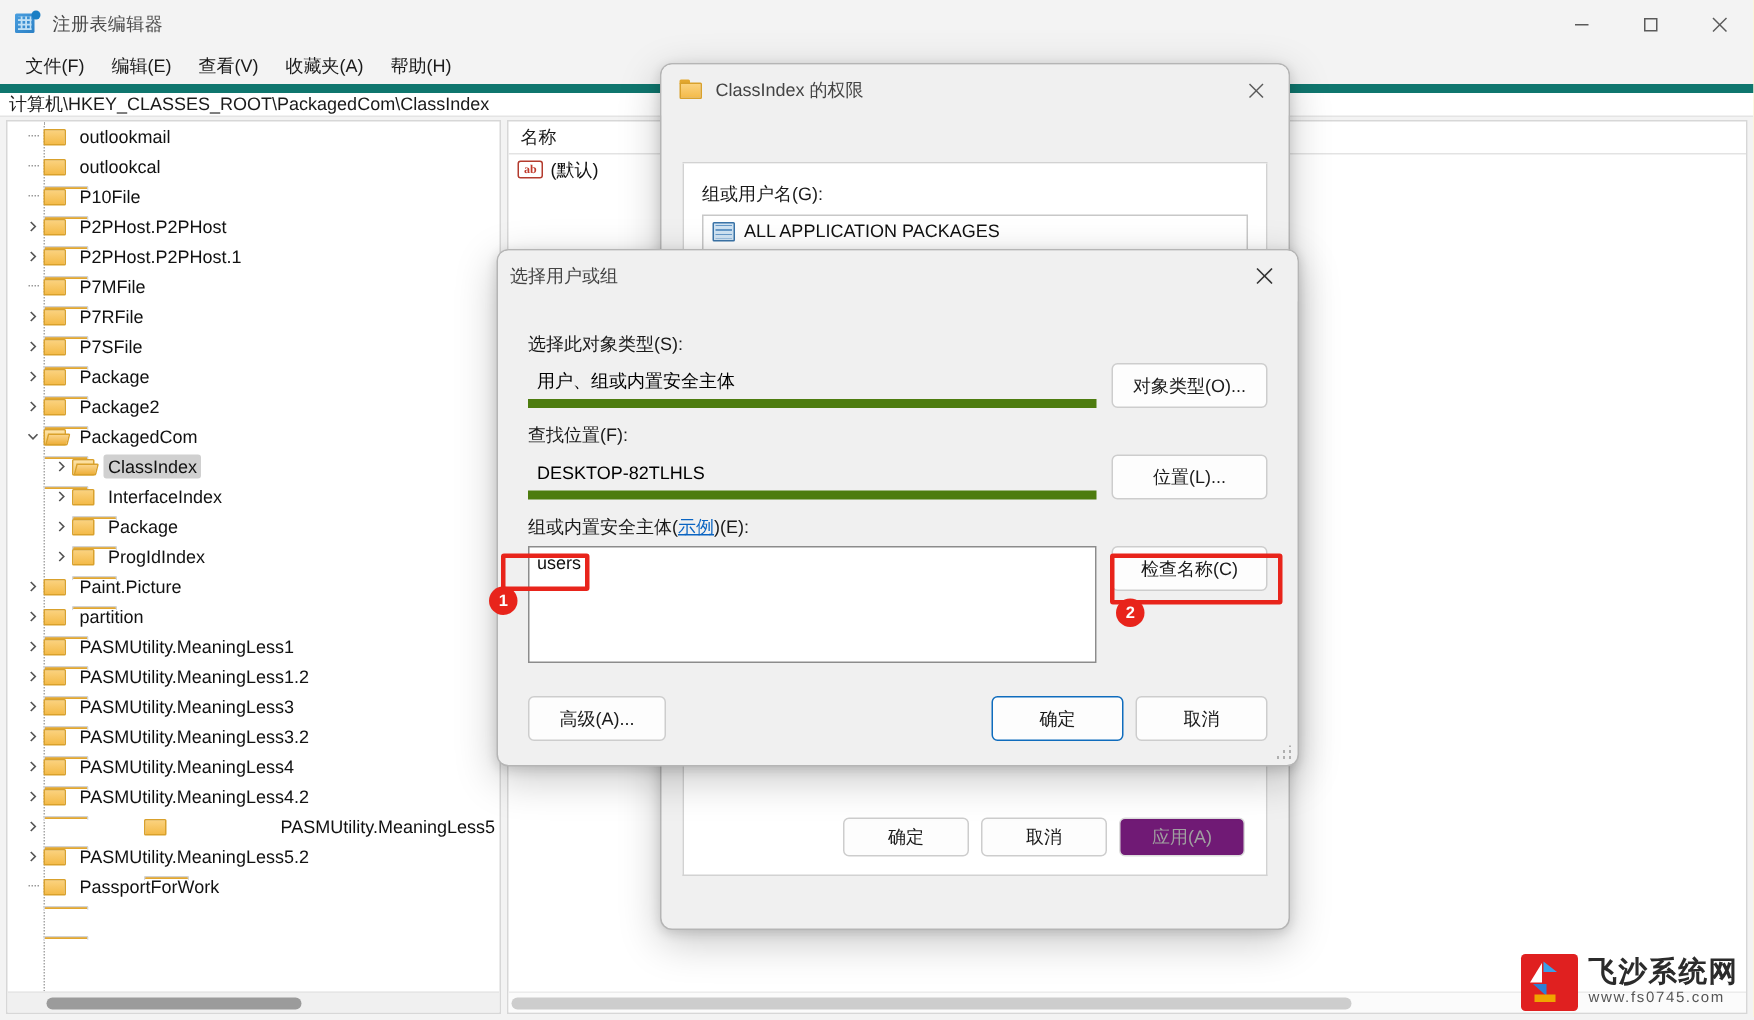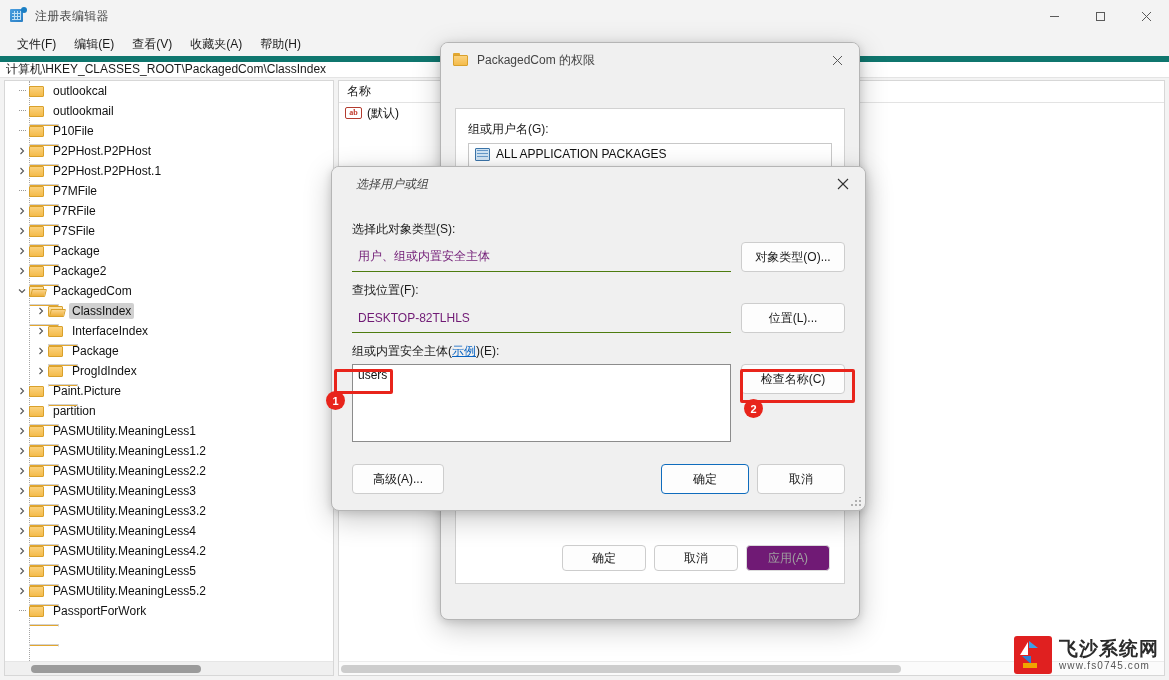--- a/index.html
+++ b/index.html
@@ -232,22 +232,22 @@
     border-top:1px solid #e1e1e1;
   }
 
   
   #select-dialog { left:331px; top:166px; width:535px; height:345px; }
   .sd-body { padding:10px 20px 0 20px; }
   .sd-label { font-size:12px; color:#1a1a1a; margin:10px 0 4px 0; }
   .sd-row { display:flex; align-items:flex-start; gap:10px; }
   .sd-input {
     flex:1; height:30px; background:#f0f0f0;
-    border:none; border-bottom:1px solid #4d7c0f;
-    font-size:12px; color:#701a75; padding:0 6px;
+    border:none; border-bottom:6px solid #4d7c0f;
+    font-size:12px; color:#000000; padding:0 6px;
     display:flex; align-items:center;
     font-family:"Liberation Sans","DejaVu Sans",sans-serif;
   }
   .sd-btn {
     width:104px; height:30px; background:#fdfdfd;
     border:1px solid #cdcdcd; border-radius:4px;
     font-size:12px; color:#1a1a1a;
     display:inline-flex; align-items:center; justify-content:center; cursor:default;
   }
   .link { color:#0a64c2; text-decoration:underline; cursor:pointer; }
@@ -356,68 +356,68 @@
       <div class="tree-pane">
         <div class="tree-scroll">
           <div class="vline"></div>
           <div id="tree-list">
               <div class="tree-row" style="padding-left: 10px;">
                 <span class="dashline"></span>
                 <span class="folder">
                   <span class="tab"></span>
                   <span class="body"></span>
                 </span>
+                <span class="tname">outlookmail</span>
+              </div>
+              <div class="tree-row" style="padding-left: 10px;">
+                <span class="dashline"></span>
+                <span class="folder">
+                  <span class="tab"></span>
+                  <span class="body"></span>
+                </span>
                 <span class="tname">outlookcal</span>
               </div>
               <div class="tree-row" style="padding-left: 10px;">
                 <span class="dashline"></span>
                 <span class="folder">
                   <span class="tab"></span>
                   <span class="body"></span>
                 </span>
-                <span class="tname">outlookmail</span>
+                <span class="tname">P10File</span>
+              </div>
+              <div class="tree-row" style="padding-left: 10px;">
+                <span class="chev">
+                  <svg width="8" height="8" viewBox="0 0 8 8">
+                    <polyline points="2.5,1 5.5,4 2.5,7" fill="none" stroke="#555" stroke-width="1.1"></polyline>
+                  </svg>
+                </span>
+                <span class="folder">
+                  <span class="tab"></span>
+                  <span class="body"></span>
+                </span>
+                <span class="tname">P2PHost.P2PHost</span>
+              </div>
+              <div class="tree-row" style="padding-left: 10px;">
+                <span class="chev">
+                  <svg width="8" height="8" viewBox="0 0 8 8">
+                    <polyline points="2.5,1 5.5,4 2.5,7" fill="none" stroke="#555" stroke-width="1.1"></polyline>
+                  </svg>
+                </span>
+                <span class="folder">
+                  <span class="tab"></span>
+                  <span class="body"></span>
+                </span>
+                <span class="tname">P2PHost.P2PHost.1</span>
               </div>
               <div class="tree-row" style="padding-left: 10px;">
                 <span class="dashline"></span>
                 <span class="folder">
                   <span class="tab"></span>
                   <span class="body"></span>
                 </span>
-                <span class="tname">P10File</span>
-              </div>
-              <div class="tree-row" style="padding-left: 10px;">
-                <span class="chev">
-                  <svg width="8" height="8" viewBox="0 0 8 8">
-                    <polyline points="2.5,1 5.5,4 2.5,7" fill="none" stroke="#555" stroke-width="1.1"></polyline>
-                  </svg>
-                </span>
-                <span class="folder">
-                  <span class="tab"></span>
-                  <span class="body"></span>
-                </span>
-                <span class="tname">P2PHost.P2PHost</span>
-              </div>
-              <div class="tree-row" style="padding-left: 10px;">
-                <span class="chev">
-                  <svg width="8" height="8" viewBox="0 0 8 8">
-                    <polyline points="2.5,1 5.5,4 2.5,7" fill="none" stroke="#555" stroke-width="1.1"></polyline>
-                  </svg>
-                </span>
-                <span class="folder">
-                  <span class="tab"></span>
-                  <span class="body"></span>
-                </span>
-                <span class="tname">P2PHost.P2PHost.1</span>
-              </div>
-              <div class="tree-row" style="padding-left: 10px;">
-                <span class="dashline"></span>
-                <span class="folder">
-                  <span class="tab"></span>
-                  <span class="body"></span>
-                </span>
                 <span class="tname">P7MFile</span>
               </div>
               <div class="tree-row" style="padding-left: 10px;">
                 <span class="chev">
                   <svg width="8" height="8" viewBox="0 0 8 8">
                     <polyline points="2.5,1 5.5,4 2.5,7" fill="none" stroke="#555" stroke-width="1.1"></polyline>
                   </svg>
                 </span>
                 <span class="folder">
                   <span class="tab"></span>
@@ -574,32 +574,20 @@
               <div class="tree-row" style="padding-left: 10px;">
                 <span class="chev">
                   <svg width="8" height="8" viewBox="0 0 8 8">
                     <polyline points="2.5,1 5.5,4 2.5,7" fill="none" stroke="#555" stroke-width="1.1"></polyline>
                   </svg>
                 </span>
                 <span class="folder">
                   <span class="tab"></span>
                   <span class="body"></span>
                 </span>
-                <span class="tname">PASMUtility.MeaningLess2.2</span>
-              </div>
-              <div class="tree-row" style="padding-left: 10px;">
-                <span class="chev">
-                  <svg width="8" height="8" viewBox="0 0 8 8">
-                    <polyline points="2.5,1 5.5,4 2.5,7" fill="none" stroke="#555" stroke-width="1.1"></polyline>
-                  </svg>
-                </span>
-                <span class="folder">
-                  <span class="tab"></span>
-                  <span class="body"></span>
-                </span>
                 <span class="tname">PASMUtility.MeaningLess3</span>
               </div>
               <div class="tree-row" style="padding-left: 10px;">
                 <span class="chev">
                   <svg width="8" height="8" viewBox="0 0 8 8">
                     <polyline points="2.5,1 5.5,4 2.5,7" fill="none" stroke="#555" stroke-width="1.1"></polyline>
                   </svg>
                 </span>
                 <span class="folder">
                   <span class="tab"></span>
@@ -624,21 +612,21 @@
                   <svg width="8" height="8" viewBox="0 0 8 8">
                     <polyline points="2.5,1 5.5,4 2.5,7" fill="none" stroke="#555" stroke-width="1.1"></polyline>
                   </svg>
                 </span>
                 <span class="folder">
                   <span class="tab"></span>
                   <span class="body"></span>
                 </span>
                 <span class="tname">PASMUtility.MeaningLess4.2</span>
               </div>
-              <div class="tree-row" style="padding-left: 10px;">
+              <div class="tree-row" style="padding-left: 10px; justify-content: space-between;">
                 <span class="chev">
                   <svg width="8" height="8" viewBox="0 0 8 8">
                     <polyline points="2.5,1 5.5,4 2.5,7" fill="none" stroke="#555" stroke-width="1.1"></polyline>
                   </svg>
                 </span>
                 <span class="folder">
                   <span class="tab"></span>
                   <span class="body"></span>
                 </span>
                 <span class="tname">PASMUtility.MeaningLess5</span>
@@ -685,21 +673,21 @@
 
     </div>
   </div>
 
   <div class="dialog" id="perm-dialog">
     <div class="dlg-title">
       <div class="ico">
         <div style="position:absolute;left:0;top:0;width:7px;height:3px;background:#e3a72f;border-radius:1px 1px 0 0;"></div>
         <div style="position:absolute;left:0;top:2px;width:15px;height:11px;background:linear-gradient(180deg,#fbd27e,#f4bb4a);border:1px solid #d9a12c;border-radius:1px;"></div>
       </div>
-      <div class="t">PackagedCom 的权限</div>
+      <div class="t">ClassIndex 的权限</div>
       <div class="dlg-close">
         <svg width="11" height="11" viewBox="0 0 11 11">
             <line x1="1" y1="1" x2="10" y2="10" stroke="#5a5a5a" stroke-width="1"></line>
             <line x1="10" y1="1" x2="1" y2="10" stroke="#5a5a5a" stroke-width="1"></line>
           </svg>
       </div>
     </div>
 
     <div class="tabstrip">
       <div class="tab">安全</div>
@@ -717,21 +705,21 @@
       <div class="perm-footer">
         <div class="btn">确定</div>
         <div class="btn">取消</div>
         <div class="btn disabled">应用(A)</div>
       </div>
     </div>
   </div>
 
   <div class="dialog" id="select-dialog">
     <div class="dlg-title">
-      <div class="t" style="margin-left:24px;font-style:italic;">选择用户或组</div>
+      <div class="t" style="margin-left:8px;">选择用户或组</div>
       <div class="dlg-close">
         <svg width="12" height="12" viewBox="0 0 12 12">
             <line x1="1" y1="1" x2="11" y2="11" stroke="#333" stroke-width="1.1"></line>
             <line x1="11" y1="1" x2="1" y2="11" stroke="#333" stroke-width="1.1"></line>
           </svg>
       </div>
     </div>
 
     <div class="sd-body">
 

